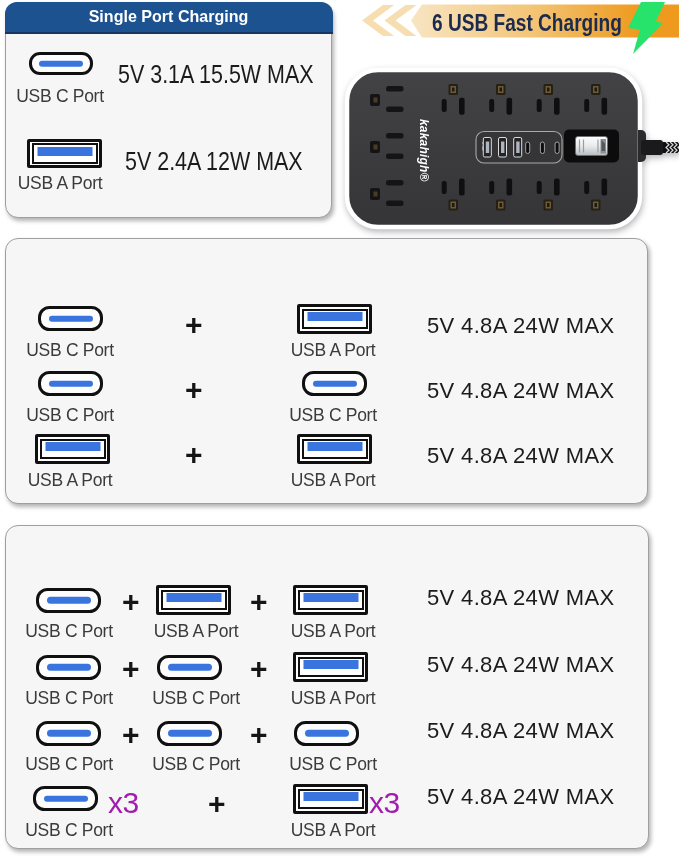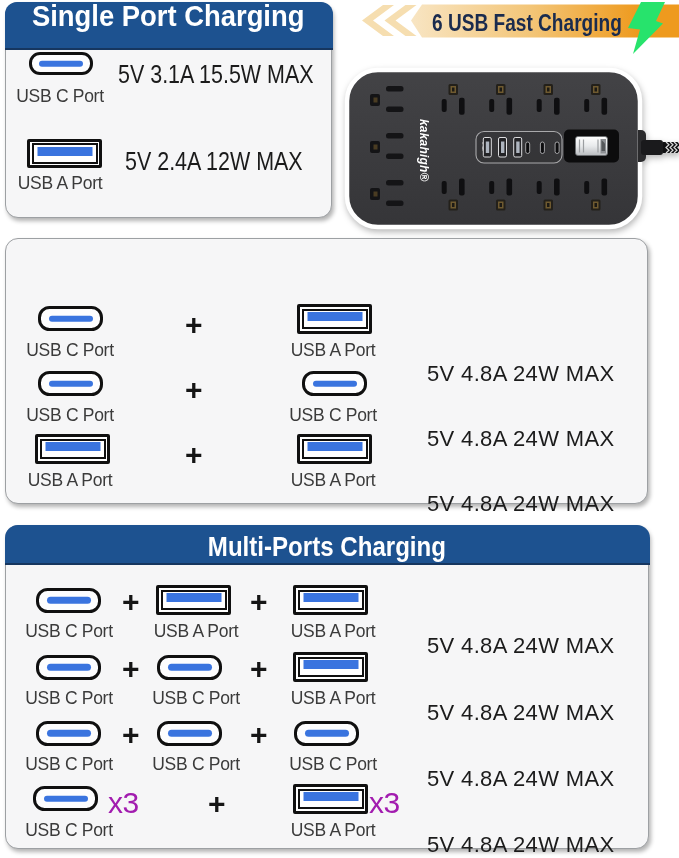--- a/index.html
+++ b/index.html
@@ -8,29 +8,29 @@
   .box { position:absolute; background:#f6f6f7; border:1.5px solid #9da0a3; border-radius:13px; box-shadow:2px 3px 4px rgba(0,0,0,0.30); }
   .hdr { position:absolute; left:-1.5px; right:-1.5px; top:-1.5px; background:#1d5290; border-bottom:2.5px solid #16365f; color:#fff; font-weight:bold; text-align:center; overflow:hidden; }
   .hdr span { display:inline-block; transform:scaleX(0.845); transform-origin:center; white-space:nowrap; }
   .icoC { position:absolute; width:65px; height:25px; border:3px solid #101010; border-radius:11.5px; background:#fdfdfe; }
   .icoC i { position:absolute; left:50%; top:50%; transform:translate(-50%,-50%); width:44px; height:6.5px; border-radius:3.5px; background:#3a74df; }
   .icoA { position:absolute; width:75px; height:29.5px; border:3px solid #101010; border-radius:2px; background:#fff; }
   .icoA u { position:absolute; left:1.5px; right:1.5px; top:1.5px; bottom:1.5px; border:2px solid #101010; background:#fff; text-decoration:none; }
   .icoA i { position:absolute; left:50%; top:1.5px; transform:translateX(-50%); width:55px; height:9px; background:#3a74df; }
   .lbl { position:absolute; width:160px; text-align:center; font-size:17.5px; letter-spacing:-0.3px; color:#3b3b3b; white-space:nowrap; }
   .plus { position:absolute; font-size:30px; font-weight:bold; color:#151515; line-height:1; }
-  .big { position:absolute; font-size:22px; letter-spacing:0.35px; color:#1b1b1b; white-space:nowrap; line-height:1;margin-top:48px; }
+  .big { position:absolute; font-size:22px; letter-spacing:0.35px; color:#1b1b1b; white-space:nowrap; line-height:1; }
   .big1 { position:absolute; font-size:25px; color:#1b1b1b; white-space:nowrap; line-height:1; transform:scaleX(0.858); transform-origin:left top; }
   .x3 { position:absolute; font-size:30px; letter-spacing:-0.5px; font-weight:normal; color:#a21caf; line-height:1; }
 </style>
 </head>
 <body>
 
 <div class="box" style="left:5px; top:2px; width:327px; height:216px;">
-  <div class="hdr" style="height:48px; border-radius:12px 12px 0 0; font-size:29px; line-height:29px;text-decoration:underline;"><span style="transform:scaleX(0.945);">Single Port Charging</span></div>
+  <div class="hdr" style="height:32px; border-radius:12px 12px 0 0; font-size:17px; line-height:29px;text-decoration:underline;"><span style="transform:scaleX(0.945);">Single Port Charging</span></div>
   <div class="icoC" style="left:23px; top:49px; width:64px; height:23px; border-radius:11px;">
       <i></i>
     </div>
   <div class="lbl" style="left:-26px; top:83px;">USB C Port</div>
   <div class="big1" style="left:112px; top:59px;">5V 3.1A 15.5W MAX</div>
   <div class="icoA" style="left:21px; top:135.5px;">
       <u>
         <i></i>
       </u>
     </div>
@@ -226,21 +226,20 @@
   <div class="icoA" style="left:291px; top:195px;">
       <u>
         <i></i>
       </u>
     </div>
   <div class="lbl" style="left:247px; top:231px;">USB A Port</div>
   <div class="big" style="left:421px; top:206px;">5V 4.8A 24W MAX</div>
 </div>
 
 <div class="box" style="left:5px; top:525px; width:644px; height:324px;">
-  <div class="hdr" style="height:40px; border-radius:13px 13px 0 0; font-size:28.5px; line-height:42px;"><span>Multi-Ports Charging</span></div>
 
   <div class="icoC" style="left:30px; top:61.5px;">
       <i></i>
     </div>
   <div class="lbl" style="left:-17px; top:95px;">USB C Port</div>
   <div class="plus" style="left:116px; top:61.3px;">+</div>
   <div class="icoA" style="left:150px; top:59px;">
       <u>
         <i></i>
       </u>

